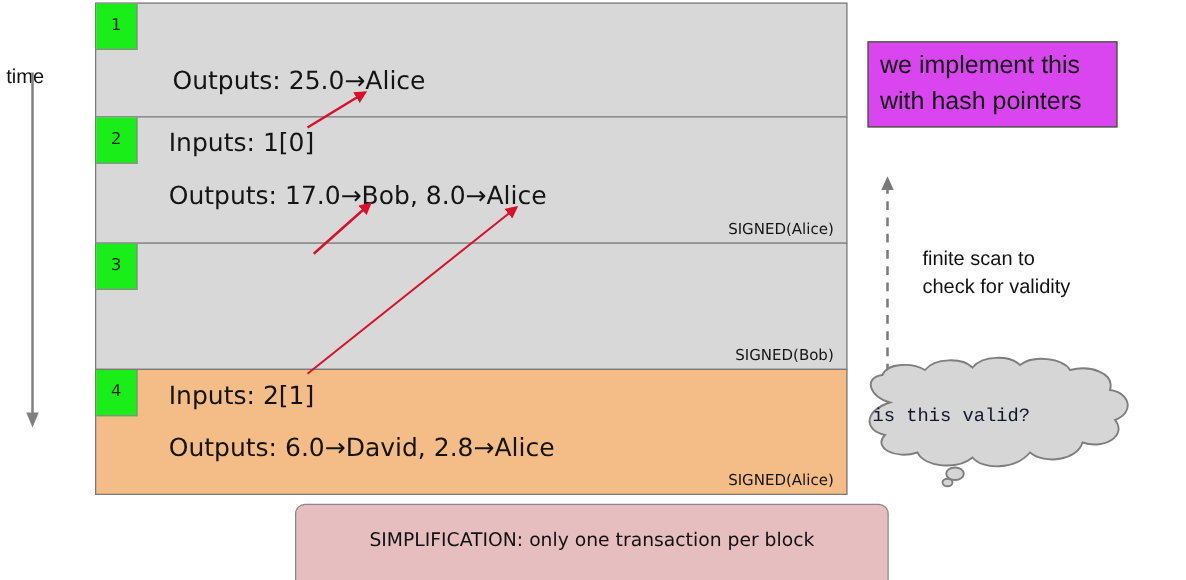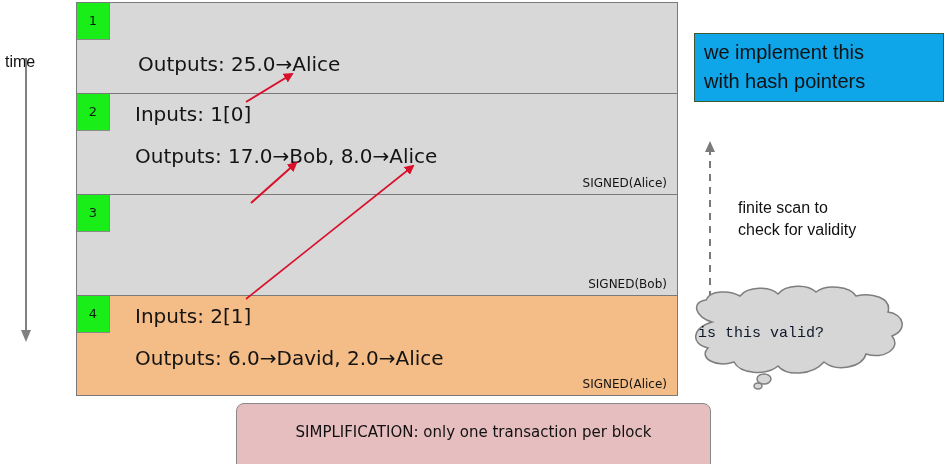--- a/index.html
+++ b/index.html
@@ -8,21 +8,21 @@
   .time-label { position:absolute; left:5px; top:33px; font-family:"Liberation Sans", sans-serif; font-size:16px; color:#111;margin-top:20px; }
   .timeline { position:absolute; left:0; top:0; }
   .chain { position:absolute; left:76px; top:2px; width:604px; height:394px; }
   .block { position:absolute; left:0; width:602px; border:1px solid #7a7a7a; box-sizing:border-box; }
   .block.gray { background:#d9d8d9; }
   .block.orange { background:#f4bc86; }
   .num { position:absolute; left:0; top:0; width:32px; height:36px; background:#19ee19; border-right:1px solid #8a8a8a; border-bottom:1px solid #8a8a8a;
          font-size:13px; line-height:36px; text-align:center; color:#102010; }
   .line { position:absolute; left:58px; font-size:20px; white-space:nowrap; color:#141414; }
   .signed { position:absolute; right:10px; bottom:4px; font-size:12px; color:#141414; }
-  .hash-box { position:absolute; left:694px; top:33px; width:250px; height:69px; box-sizing:border-box; background:#0ea5e9; border:1px solid #3c5a30;
+  .hash-box { position:absolute; left:694px; top:33px; width:200px; height:69px; box-sizing:border-box; background:#d946ef; border:1px solid #3c5a30;
               font-family:"Liberation Sans", sans-serif; font-size:20px; line-height:29px; padding:4px 0 0 9px; color:#111; }
   .scan-text { position:absolute; left:738px; top:197px; font-family:"Liberation Sans", sans-serif; font-size:16px; line-height:22px; color:#111; }
   .cloud-text { position:absolute; left:698px; top:325px; font-family:Liberation Mono, monospace; font-size:15px; color:#0f172a; }
   .simp-box { position:absolute; left:236px; top:403px; width:475px; height:74px; box-sizing:border-box; background:#e7bebf; border:1px solid #888; border-radius:8px;
               font-size:15px; line-height:56px; text-align:center; color:#111; }
   svg.overlay { position:absolute; left:0; top:0; pointer-events:none; }
 </style>
 </head>
 <body>
 
@@ -43,21 +43,21 @@
     <div class="line" style="top:50px;">Outputs: 17.0→Bob, 8.0→Alice</div>
     <div class="signed">SIGNED(Alice)</div>
   </div>
   <div class="block gray" style="top:192px; height:102px;">
     <div class="num">3</div>
     <div class="signed">SIGNED(Bob)</div>
   </div>
   <div class="block orange" style="top:293px; height:101px;">
     <div class="num">4</div>
     <div class="line" style="top:8px;">Inputs: 2[1]</div>
-    <div class="line" style="top:50px;">Outputs: 6.0→David, 2.0→Alice</div>
+    <div class="line" style="top:50px;">Outputs: 6.0→David, 2.8→Alice</div>
     <div class="signed">SIGNED(Alice)</div>
   </div>
 </div>
 
 <div class="hash-box">
   <div>we implement this</div>
   <div>with hash pointers</div>
 </div>
 
 <div class="scan-text">

